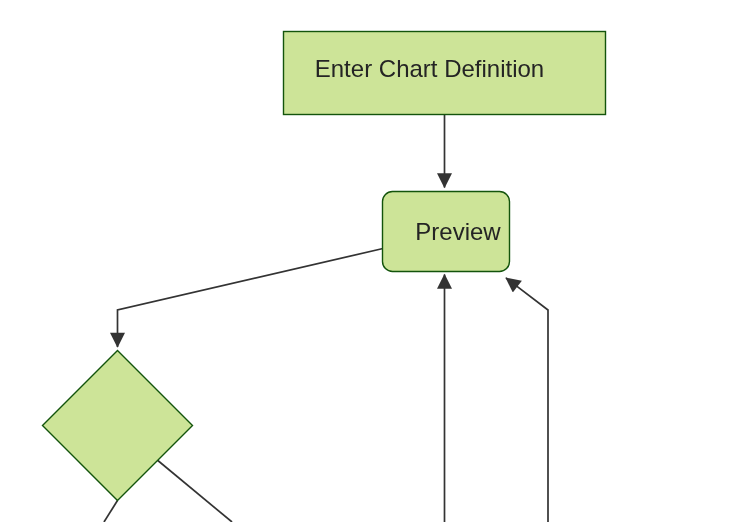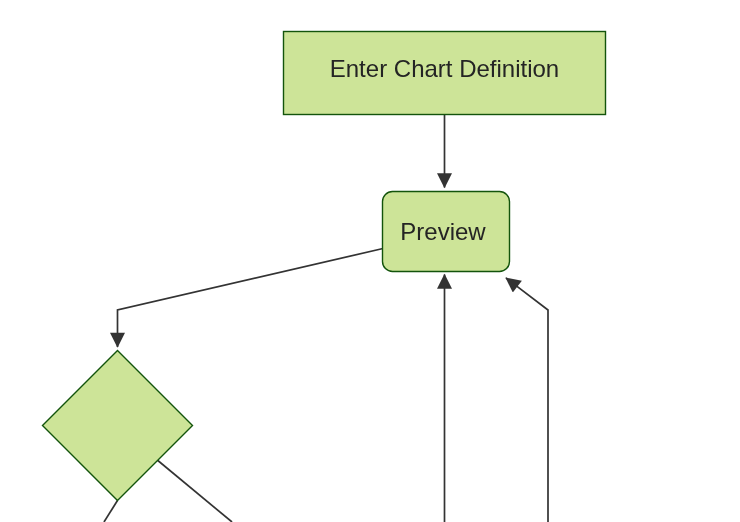--- a/index.html
+++ b/index.html
@@ -39,22 +39,22 @@
     position: absolute;
     display: flex;
     align-items: center;
     justify-content: center;
     text-align: center;
     font-size: 24px;
     color: var(--text-color, #242424);
     pointer-events: none;
     white-space: nowrap;
   }
-  .label-enter  { left: 283px; top: 31px;  width: 323px; height: 76px; }
-  .label-preview{ left: 367px; top: 191px; width: 152px; height: 81px; }
+  .label-enter  { left: 268px; top: 31px;  width: 323px; height: 76px; }
+  .label-preview{ left: 382px; top: 191px; width: 152px; height: 81px; }
   .label-decide { left: 42px;  top: 401px; width: 151px; height: 50px; }
 </style>
 </head>
 <body>
 
 <div class="stage">
 
   <svg width="740" height="522" viewBox="0 0 740 522">
     <defs>
       <marker id="arrowhead" viewBox="0 0 10 10" refX="9.5" refY="5" markerWidth="19" markerHeight="15" markerUnits="userSpaceOnUse" orient="auto">

